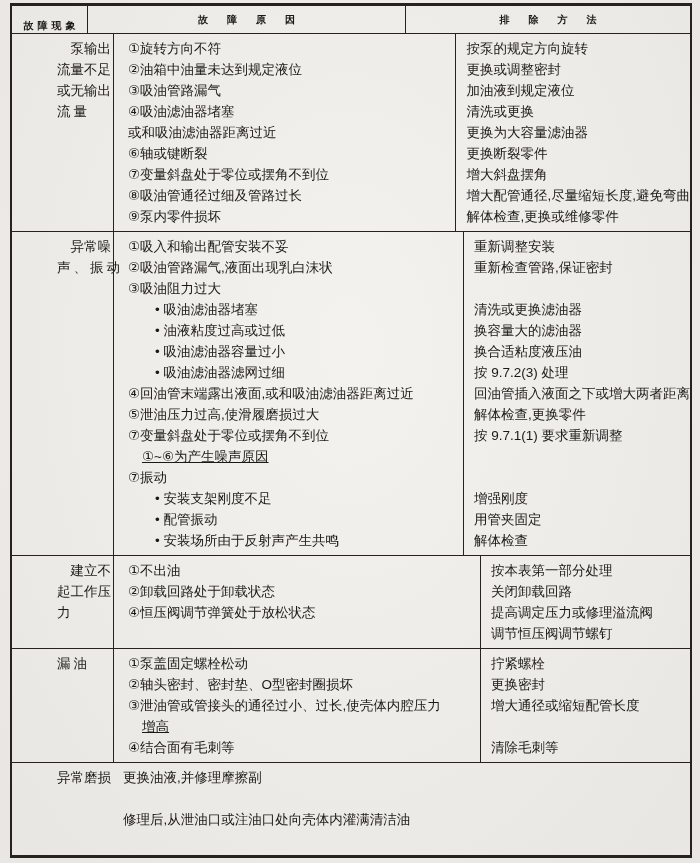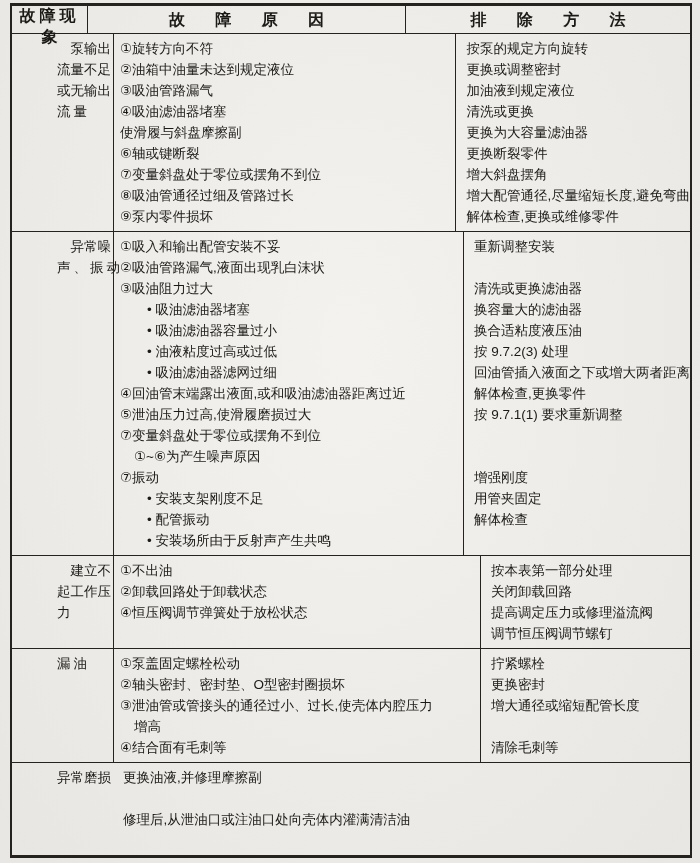--- a/index.html
+++ b/index.html
@@ -28,47 +28,47 @@
     border: 2px solid #26231e;
     border-top-width: 3px;
     border-bottom-width: 3px;
     font-size: 13.5px;
   }
 
   
   .thead {
     display: flex;
     height: 28px;
-    align-items: flex-start;
+    align-items: flex-end;
     border-bottom: 1.5px solid #26231e;
-    font-size: 16px;
+    font-size: 10px;
     font-weight: bold;
   }
   .thead .h1 { width: 75px; text-align: center; }
   .thead .h2 { width: 318px; text-align: center; border-left: 1.4px solid #26231e; align-self: stretch; line-height: 27px; }
   .thead .h3 { flex: 1; text-align: center; border-left: 1.4px solid #26231e; align-self: stretch; line-height: 27px; }
   .h1 .sp { letter-spacing: 4px; margin-right: -4px; }
   .h2 .sp, .h3 .sp { letter-spacing: 1.9em; margin-right: -1.9em; }
 
   
   .section { display: flex; border-top: 1.3px solid #26231e; }
   .section:first-of-type { border-top: none; }
 
   .colP { width: 75px; padding: 4px 19px; margin-left: 26px; }
-  .colC { width: 368px; padding: 4px 0; border-left: 1.4px solid #26231e; border-right: 1.4px solid #26231e; }
+  .colC { width: 368px; padding: 4px 8px; border-left: 1.4px solid #26231e; border-right: 1.4px solid #26231e; }
   .colM { flex: 1; padding: 4px 0; }
 
   .pline { height: 21px; line-height: 21px; letter-spacing: 3px; white-space: pre; }
   .pline.just { text-align: justify; text-align-last: justify; letter-spacing: 0; }
 
   .cline {
     height: 21px; line-height: 21px;
     white-space: pre; padding-left: 6px;
   }
-  .cline.ind1 { padding-left: 20px; }
+  .cline.ind1 { padding-left: 20px; text-decoration: underline; }
   .cline.ind2 { padding-left: 33px; }
 
   .mline {
     height: 21px; line-height: 21px;
     white-space: pre; padding-left: 10px;
   }
 </style>
 </head>
 <body>
 
@@ -87,21 +87,21 @@
             <div class="pline just">　泵输出</div>
             <div class="pline just">流量不足</div>
             <div class="pline just">或无输出</div>
             <div class="pline">流量</div>
           </div>
           <div class="colC">
             <div class="cline">①旋转方向不符</div>
             <div class="cline">②油箱中油量未达到规定液位</div>
             <div class="cline">③吸油管路漏气</div>
             <div class="cline">④吸油滤油器堵塞</div>
-            <div class="cline">使滑履与斜盘摩擦副</div>
+            <div class="cline">或和吸油滤油器距离过近</div>
             <div class="cline">⑥轴或键断裂</div>
             <div class="cline">⑦变量斜盘处于零位或摆角不到位</div>
             <div class="cline">⑧吸油管通径过细及管路过长</div>
             <div class="cline">⑨泵内零件损坏</div>
           </div>
           <div class="colM">
             <div class="mline">按泵的规定方向旋转</div>
             <div class="mline">更换或调整密封</div>
             <div class="mline">加油液到规定液位</div>
             <div class="mline">清洗或更换</div>
@@ -115,34 +115,35 @@
         <div class="section">
           <div class="colP">
             <div class="pline just">　异常噪</div>
             <div class="pline">声、振动</div>
           </div>
           <div class="colC">
             <div class="cline">①吸入和输出配管安装不妥</div>
             <div class="cline">②吸油管路漏气,液面出现乳白沫状</div>
             <div class="cline">③吸油阻力过大</div>
             <div class="cline ind2">• 吸油滤油器堵塞</div>
+            <div class="cline ind2">• 油液粘度过高或过低</div>
             <div class="cline ind2">• 吸油滤油器容量过小</div>
-            <div class="cline ind2">• 油液粘度过高或过低</div>
             <div class="cline ind2">• 吸油滤油器滤网过细</div>
             <div class="cline">④回油管末端露出液面,或和吸油滤油器距离过近</div>
             <div class="cline">⑤泄油压力过高,使滑履磨损过大</div>
             <div class="cline">⑦变量斜盘处于零位或摆角不到位</div>
             <div class="cline ind1">①~⑥为产生噪声原因</div>
             <div class="cline">⑦振动</div>
             <div class="cline ind2">• 安装支架刚度不足</div>
             <div class="cline ind2">• 配管振动</div>
             <div class="cline ind2">• 安装场所由于反射声产生共鸣</div>
           </div>
           <div class="colM">
             <div class="mline">重新调整安装</div>
+            <div class="mline">重新检查管路,保证密封</div>
             <div class="mline"></div>
             <div class="mline">清洗或更换滤油器</div>
             <div class="mline">换容量大的滤油器</div>
             <div class="mline">换合适粘度液压油</div>
             <div class="mline">按 9.7.2(3) 处理</div>
             <div class="mline">回油管插入液面之下或增大两者距离</div>
             <div class="mline">解体检查,更换零件</div>
             <div class="mline">按 9.7.1(1) 要求重新调整</div>
             <div class="mline"></div>
             <div class="mline"></div>

